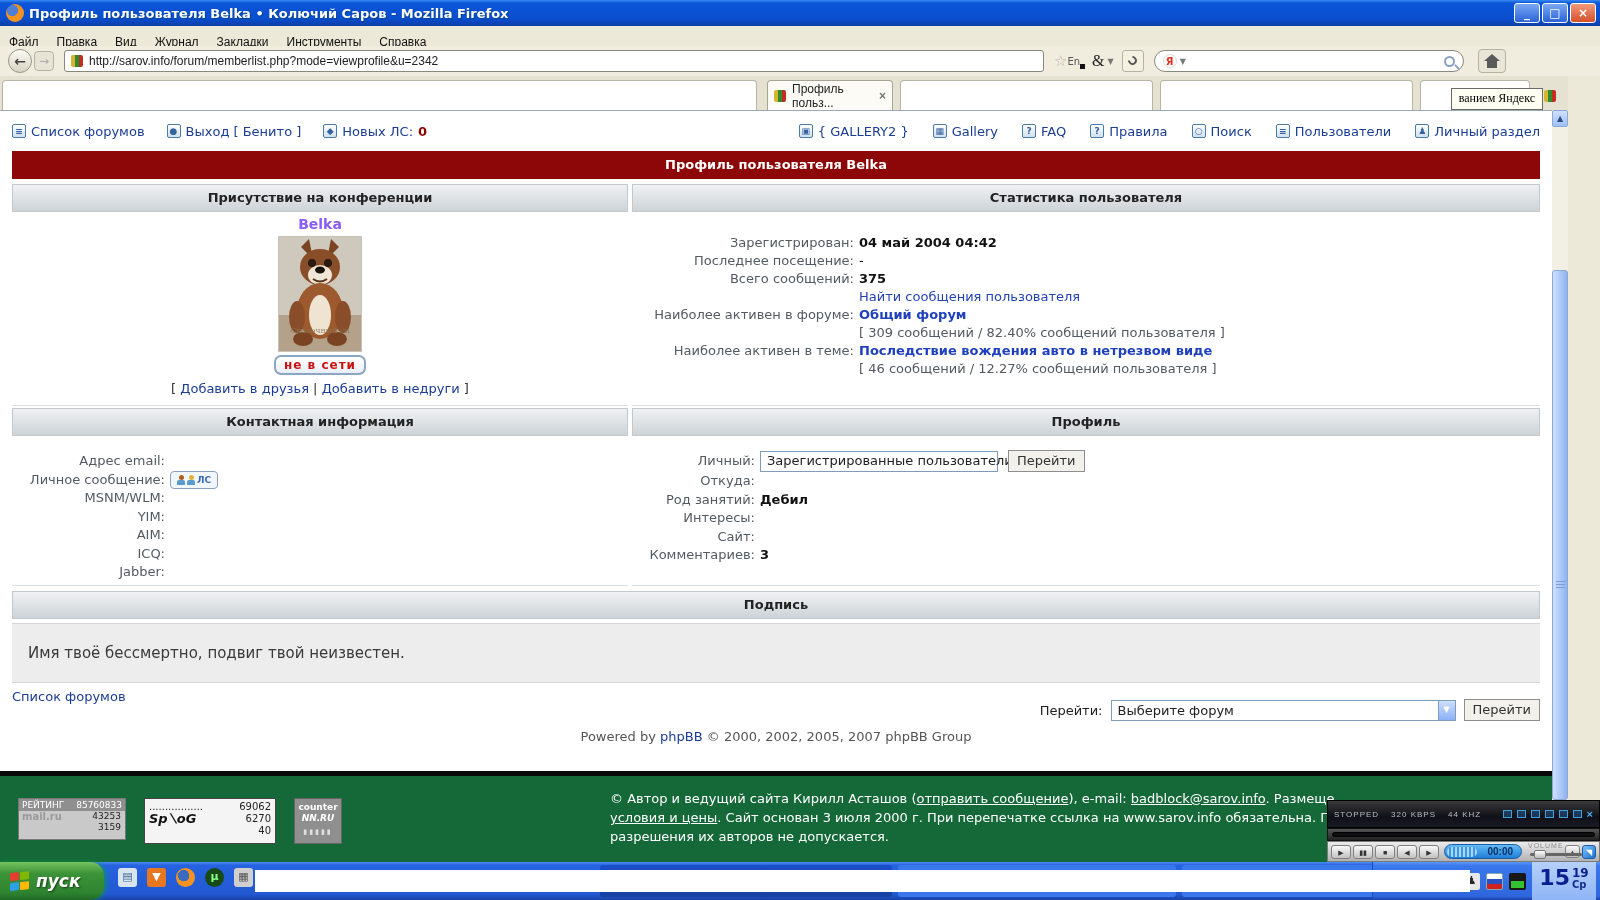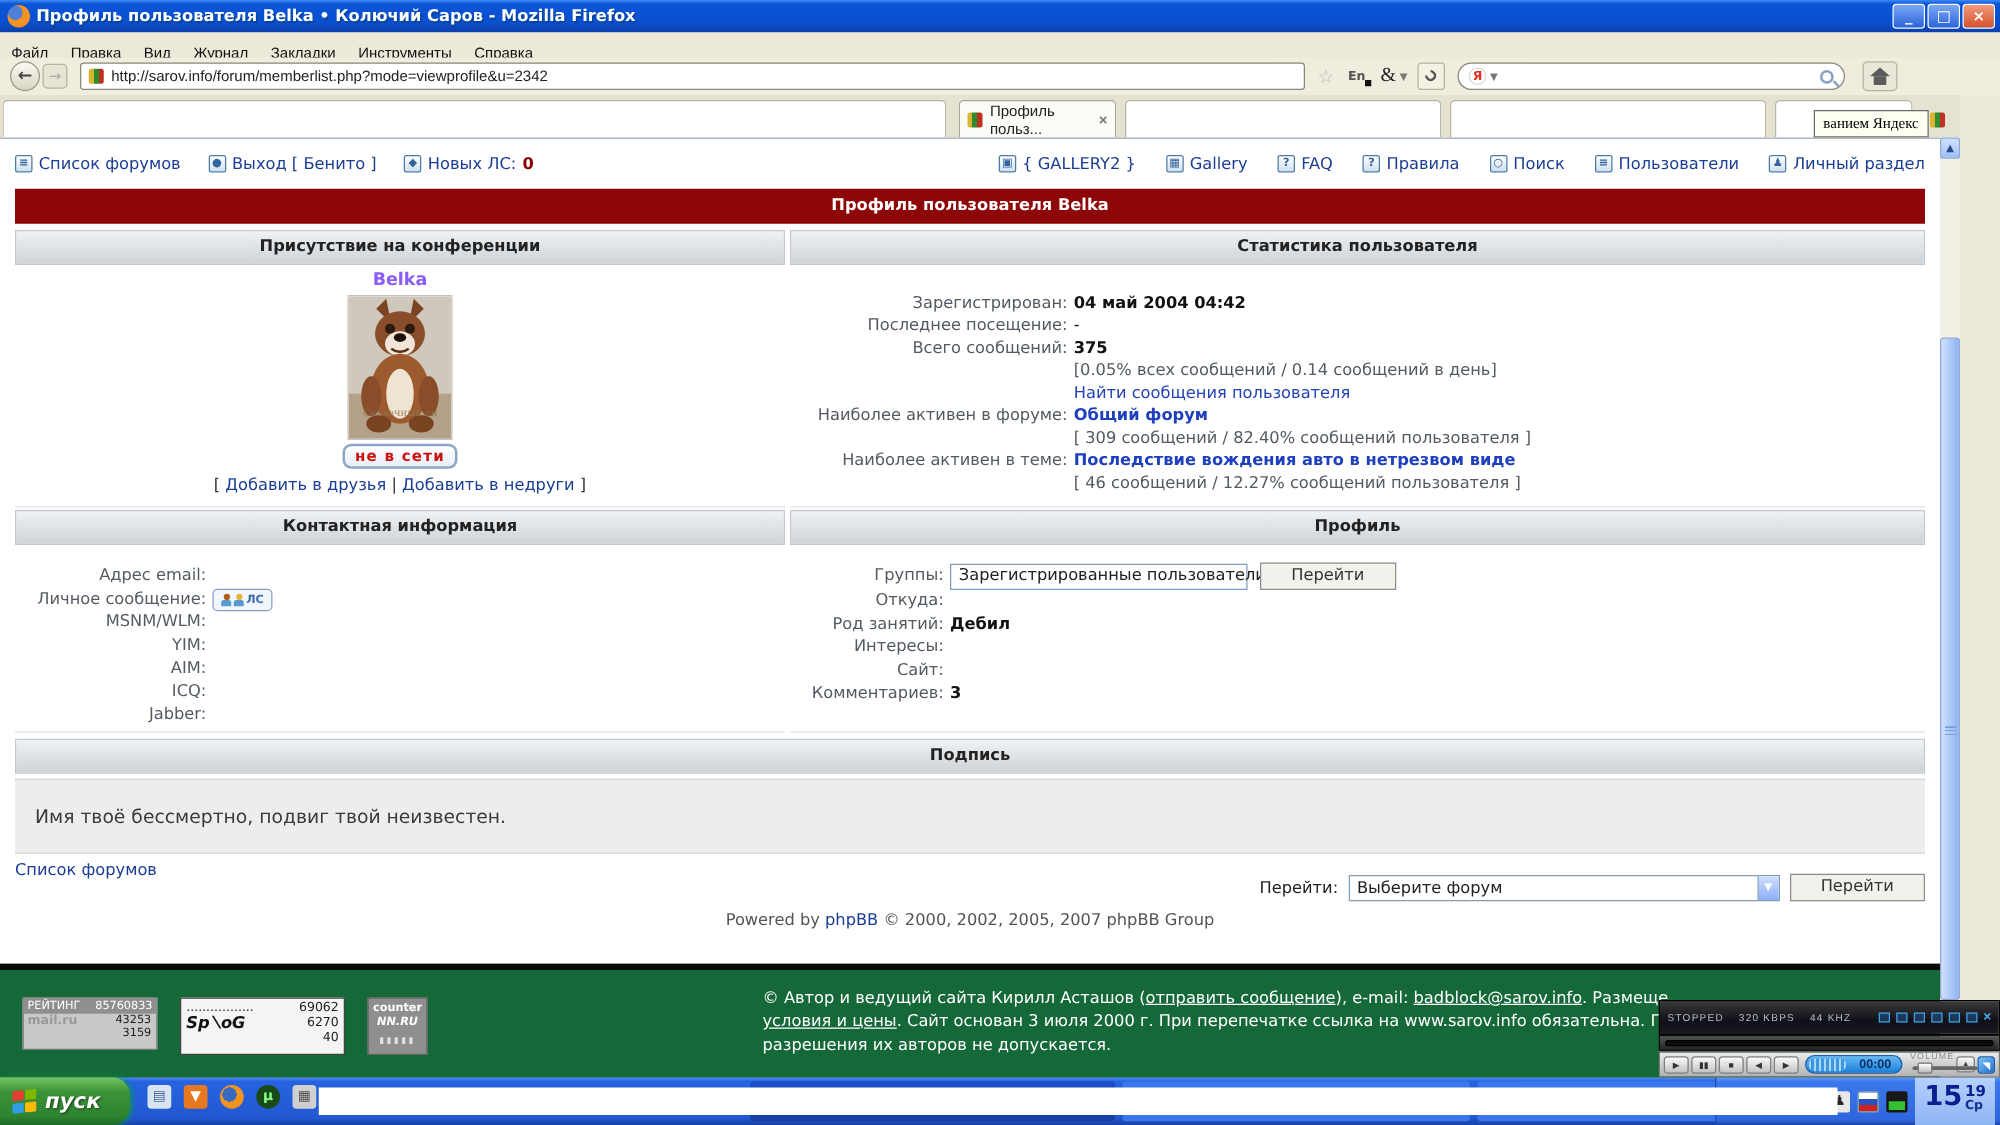--- a/index.html
+++ b/index.html
@@ -31,21 +31,21 @@
     background:linear-gradient(180deg,#fbfaf3,#d8d4c4); color:#444; font-weight:bold;
     text-align:center; line-height:22px; font-size:14px; margin-left:8px; flex:none; }
   .nav-fwd { width:20px; height:20px; border-radius:4px; border:1px solid #b5b2a2;
     background:#e7e4d5; color:#aaa; text-align:center; line-height:18px; font-size:12px; margin-left:2px; flex:none;}
   .urlbar { height:22px; width:980px; margin-left:10px; background:#fff; border:1px solid #8a887a;
     border-radius:3px; display:flex; align-items:center; padding:0 6px; font-size:12px; color:#222;
     font-family:"Liberation Sans", sans-serif; }
   .favicon { width:12px; height:12px; margin-right:6px; flex:none; position:relative;
     background:linear-gradient(90deg,#d8b430 0 33%,#2e8b2e 33% 66%,#c03020 66%); border-radius:2px; }
   .tb-star { color:#b9b5a9; font-size:15px; margin-left:10px; }
-  .tb-en { font-size:10px; font-weight:bold; color:#555; margin-left:11px; position:relative; }
+  .tb-en { font-size:10px; font-weight:normal; color:#555; margin-left:0; position:relative; }
   .tb-en::after { content:""; position:absolute; right:-5px; bottom:-2px; width:5px; height:5px; background:#111; }
   .tb-amp { font-size:16px; color:#222; margin-left:12px; font-family:"Liberation Serif",serif; }
   .tb-caret { font-size:8px; color:#777; margin-left:3px; }
   .reload-btn { width:22px; height:22px; border:1px solid #b5b2a2; border-radius:3px; background:#f4f1e3;
     margin-left:8px; position:relative; flex:none;}
   .reload-glyph { position:absolute; left:5px; top:5px; width:9px; height:9px; border:2px solid #555;
     border-radius:50%; border-left-color:transparent; transform:rotate(45deg); }
   .searchbar { height:22px; width:310px; margin-left:10px; background:#fff; border:1px solid #8a887a;
     border-radius:11px; display:flex; align-items:center; padding:0 8px; }
   .ya-icon { width:14px; height:14px; border-radius:50%; border:1px solid #e0d8d4; background:#fff;
@@ -139,21 +139,21 @@
   .pm-btn-label { color:#3a6ab0; font-size:9px; font-weight:bold; }
 
   .prow { display:flex; line-height:18.5px; align-items:center; }
   .plabel { width:123px; text-align:right; color:#535a62; flex:none; margin-right:5px; white-space:nowrap; }
   .profile-pad { padding-top:14px; }
   .fake-select { display:inline-flex; align-items:center; height:21px; border:1px solid #7f9db9; background:#fff;
     font-size:13px; color:#222; }
   .fs-text { padding:0 6px; white-space:nowrap; }
   .fs-arrow { width:17px; height:19px; margin-left:auto; background:linear-gradient(180deg,#cfdffe,#8cb0f8);
     border-left:1px solid #7f9db9; color:#fff; font-size:8px; text-align:center; line-height:18px; }
-  .btn { display:inline-block; height:22px; padding:0 24px; border:1px solid #8e8e8e; background:#f2f1ec;
+  .btn { display:inline-block; height:22px; padding:0 8px; border:1px solid #8e8e8e; background:#f2f1ec;
     color:#333; font-size:13px; line-height:20px; text-align:center; }
   .groups-row .btn { margin-left:10px; }
 
   .sigbox { position:absolute; left:12px; right:12px; top:512px; height:60px; background:#ededed;
     border-top:1px solid #d6d6d6; border-bottom:1px solid #d6d6d6; }
   .sigtext { padding:20px 0 0 16px; font-size:15px; color:#3a3a3a; }
 
   .forumlist-link { position:absolute; left:12px; top:578px; font-size:13px; }
   .jumprow { position:absolute; right:12px; top:588px; display:flex; align-items:center; font-size:13px; color:#222; }
   .jumprow .fake-select { width:345px; margin:0 8px;gap:20px; }
@@ -397,24 +397,20 @@
     <div class="srow">
         <span class="slabel">Последнее посещение:</span>
         <span class="sval">-</span>
       </div>
     <div class="srow">
         <span class="slabel">Всего сообщений:</span>
         <span class="sval bold">375</span>
       </div>
     <div class="srow">
         <span class="slabel"></span>
-        <span class="sval muted">[0.05% всех сообщений / 0.14 сообщений в день]</span>
-      </div>
-    <div class="srow">
-        <span class="slabel"></span>
         <span class="sval vlink">Найти сообщения пользователя</span>
       </div>
     <div class="srow">
         <span class="slabel">Наиболее активен в форуме:</span>
         <span class="sval vlink bold">Общий форум</span>
       </div>
     <div class="srow">
         <span class="slabel"></span>
         <span class="sval muted">[ 309 сообщений / 82.40% сообщений пользователя ]</span>
       </div>
@@ -455,21 +451,21 @@
     <div class="crow">
         <span class="clabel">ICQ:</span>
       </div>
     <div class="crow">
         <span class="clabel">Jabber:</span>
       </div>
   </div>
 
   <div class="cell cellR2 profile-pad">
     <div class="prow groups-row">
-      <span class="plabel">Группы:</span>
+      <span class="plabel">Личный:</span>
       <span class="fake-select" style="width:238px;">
         <span class="fs-text">Зарегистрированные пользователи</span>
         <span class="fs-arrow">▼</span>
       </span>
       <span class="btn">Перейти</span>
     </div>
     <div class="prow">
         <span class="plabel">Откуда:</span>
         <span class="sval"></span>
       </div>

